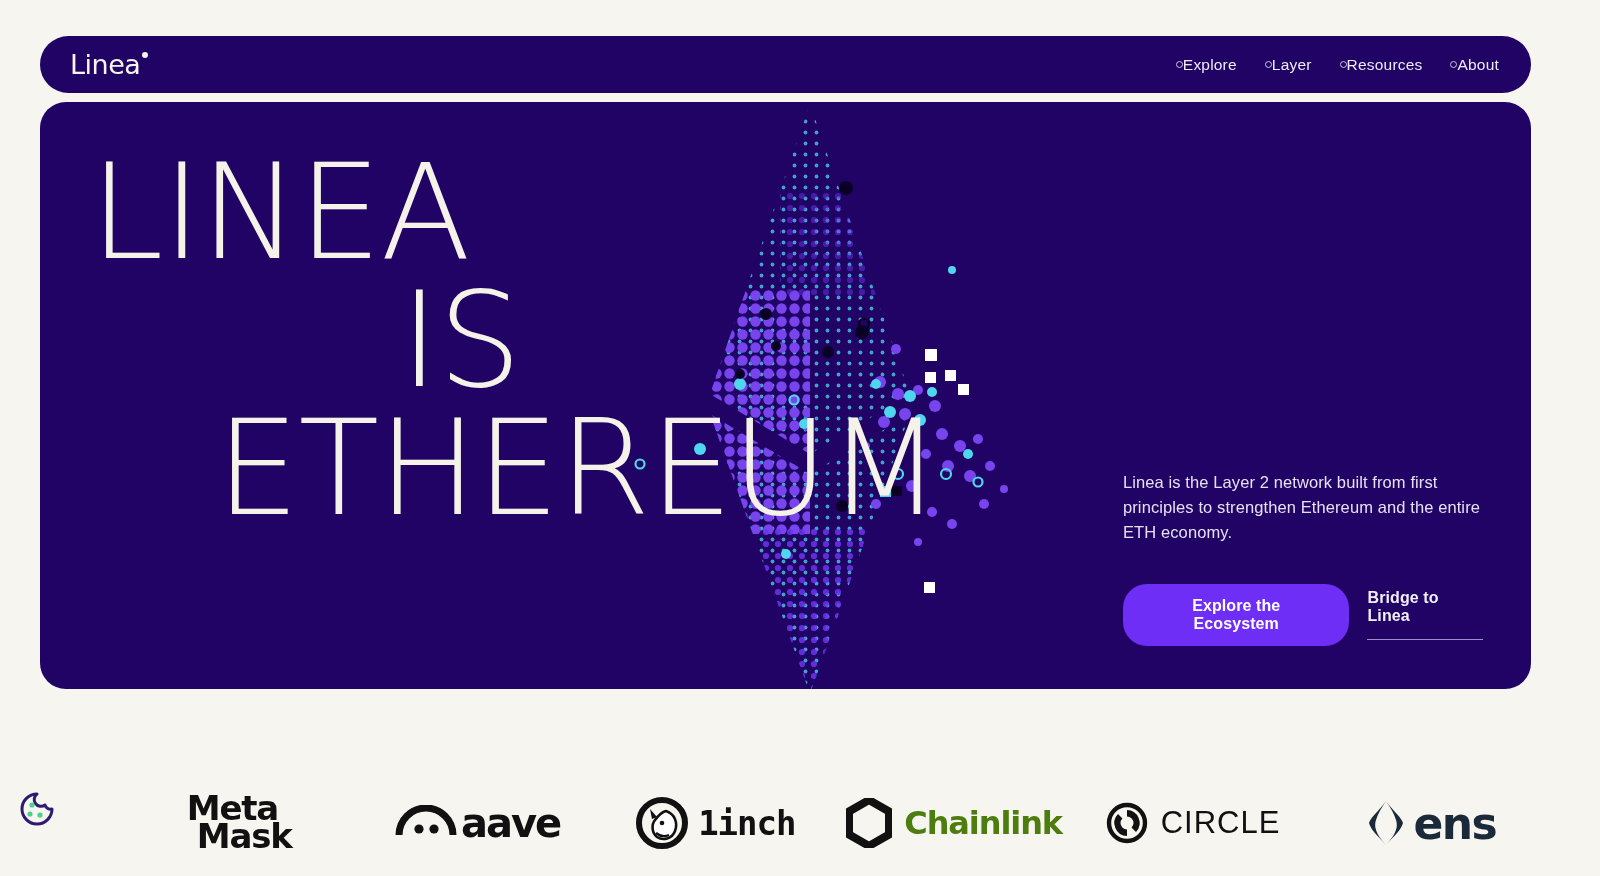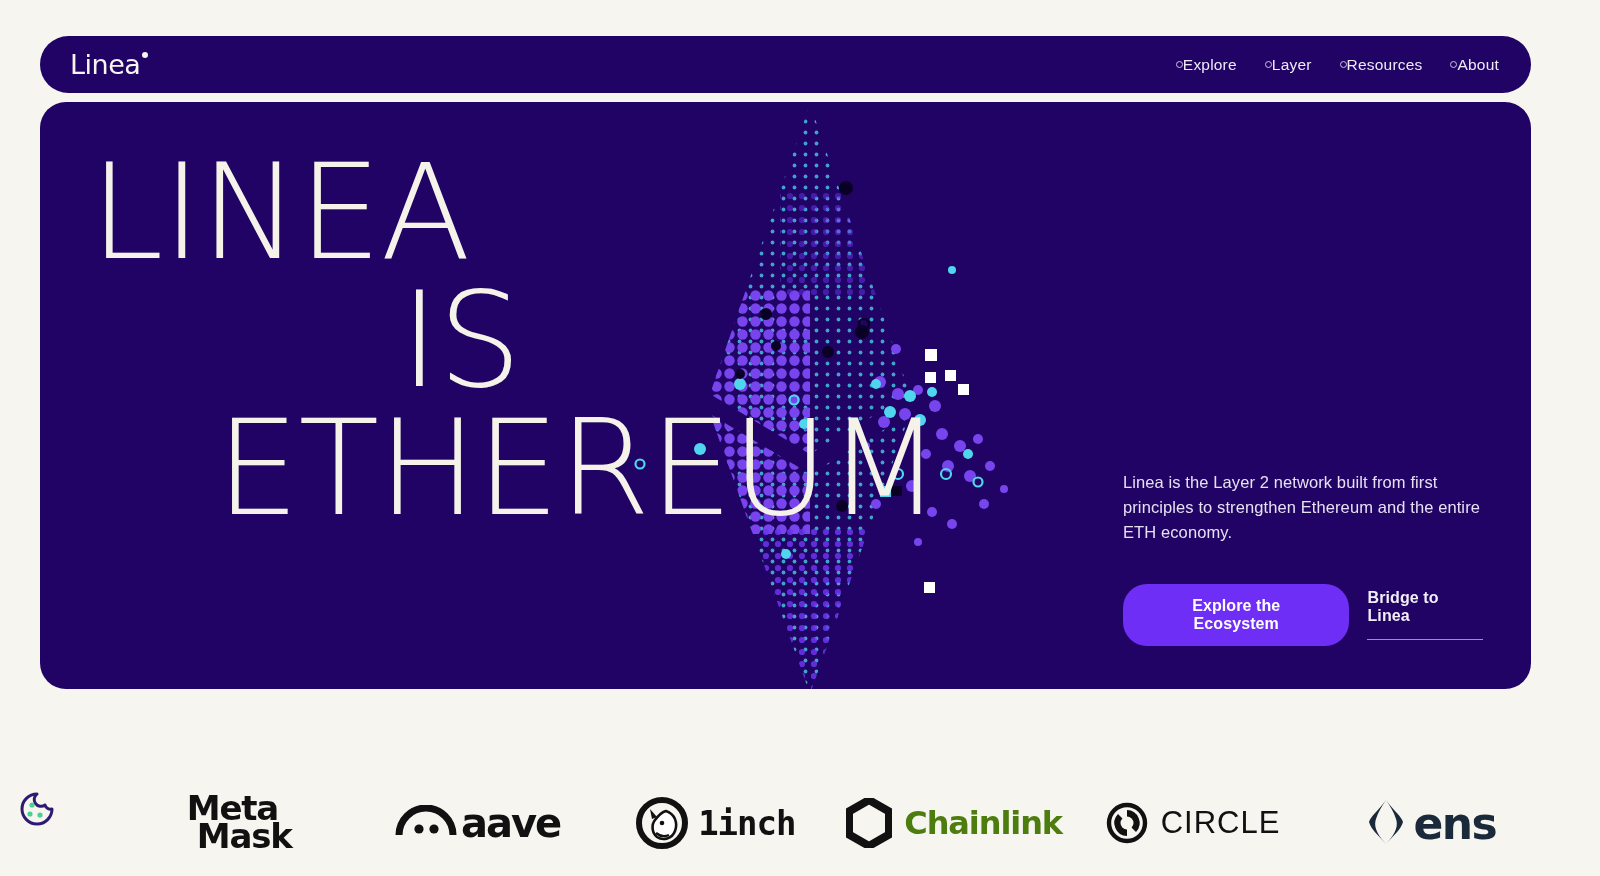--- a/index.html
+++ b/index.html
@@ -133,21 +133,21 @@
   .clink { display:flex; align-items:center; gap: 12px; }
   .clink-word { font-family: "DejaVu Sans", sans-serif; font-weight: 700;
                 font-size: 32px; color: #4d7c0f; letter-spacing: -1.1px; }
 
   
   .circ { display:flex; align-items:center; gap: 12px; }
   .circ-word { font-family: "Liberation Sans", sans-serif; font-weight: 400;
                font-size: 31px; color: #111; letter-spacing: 1px; }
 
   
-  .ens { display:flex; gap: 6px; }
+  .ens { display:flex; align-items:center; gap: 6px; }
   .ens-word { font-family: "DejaVu Sans", sans-serif; font-weight: 700;
               font-size: 44px; color: #1b2a3a; letter-spacing: -1.5px; }
 </style>
 </head>
 <body>
 
 <div class="page">
 
   <div class="header">
     <div class="logo">

